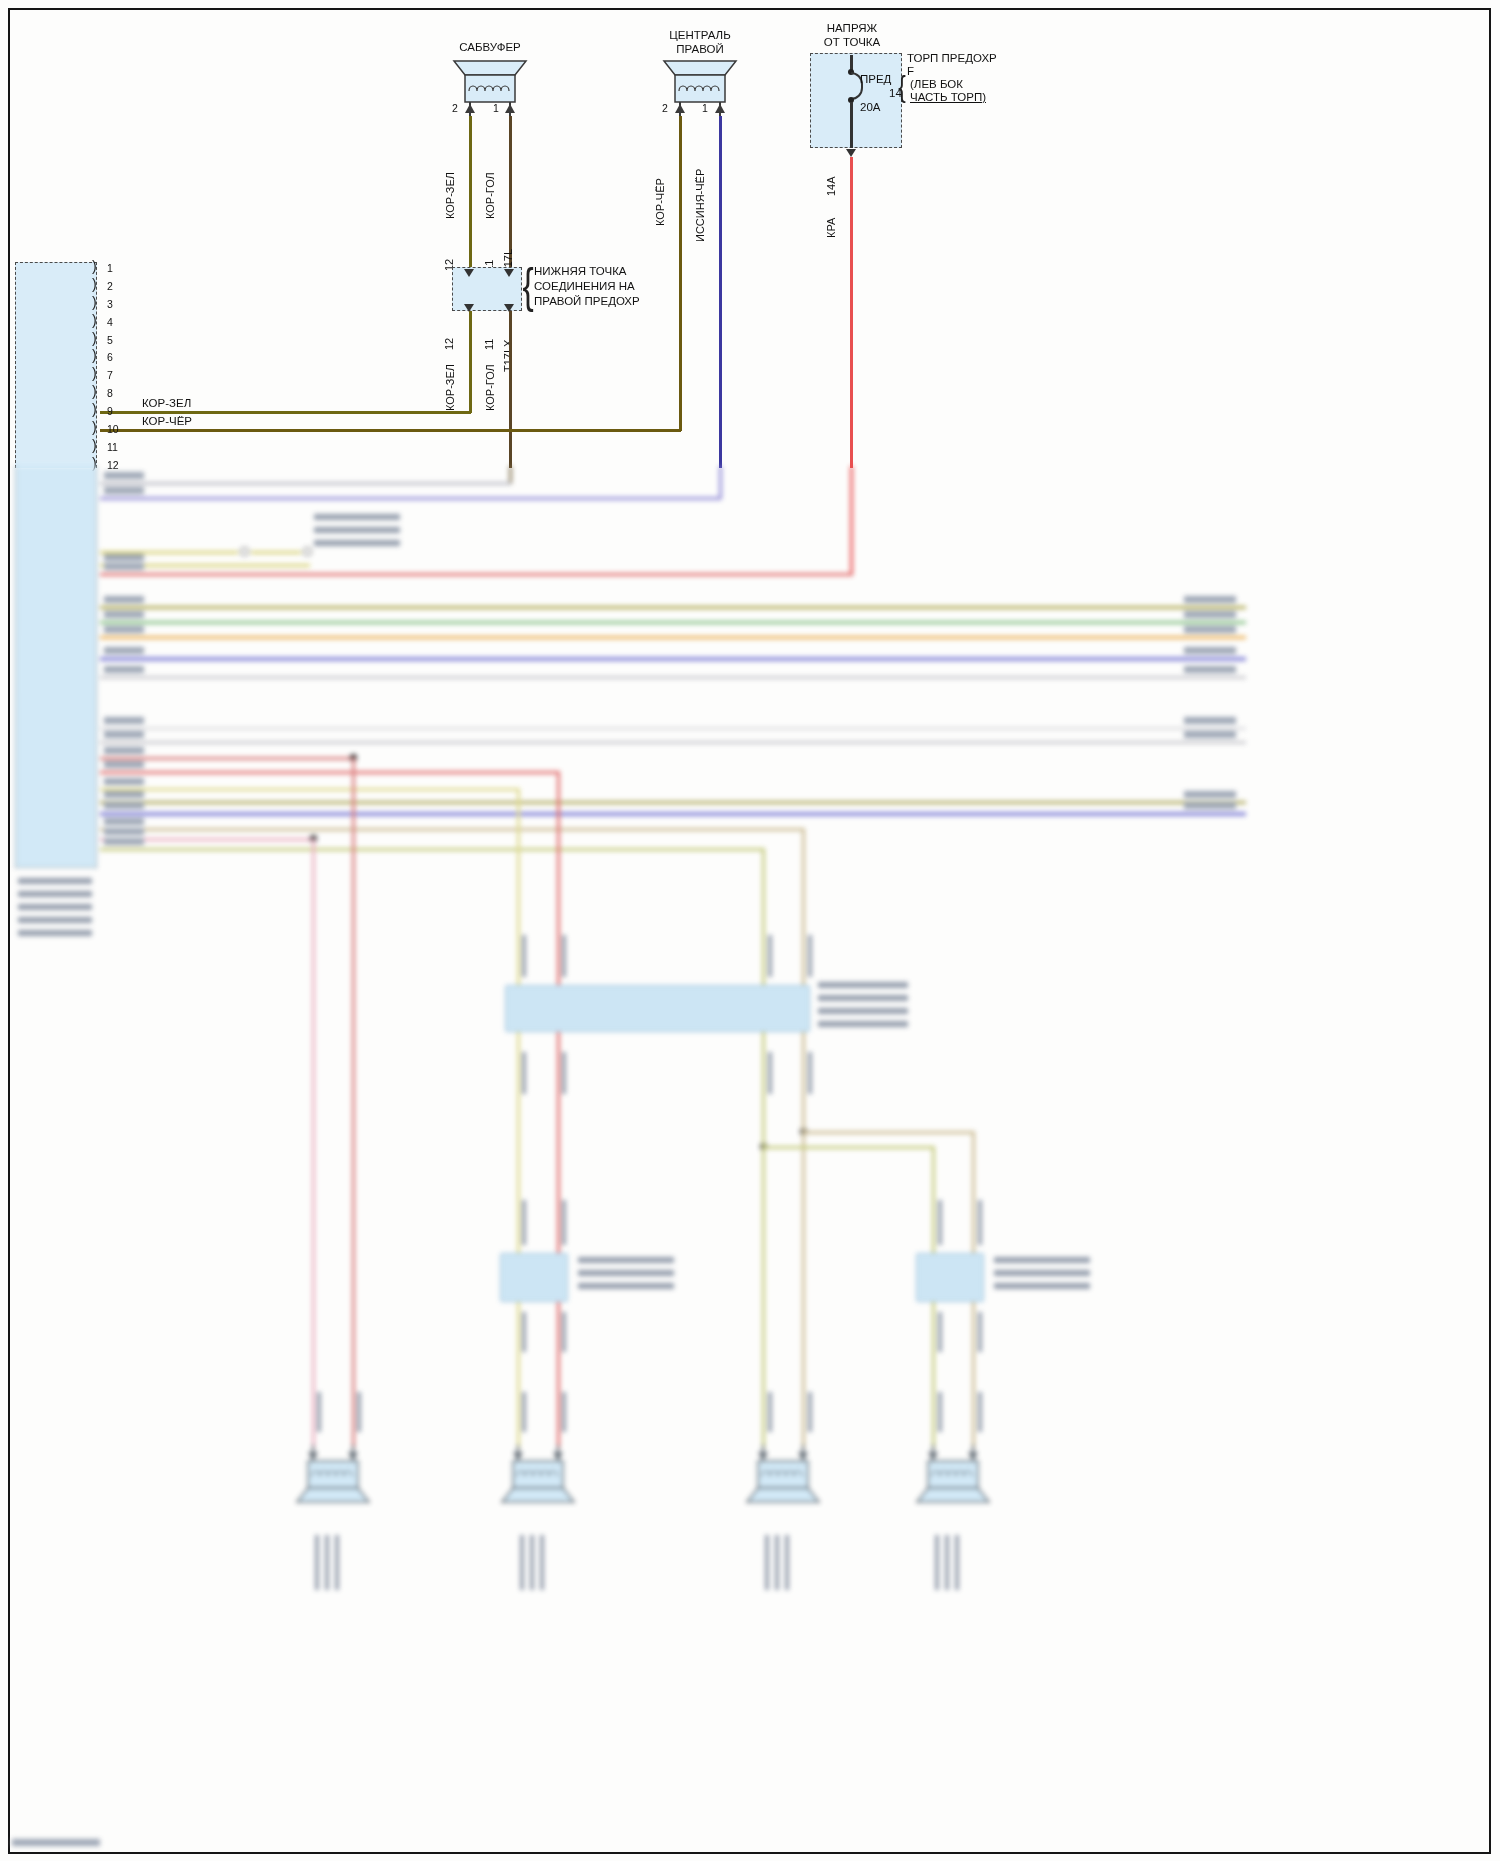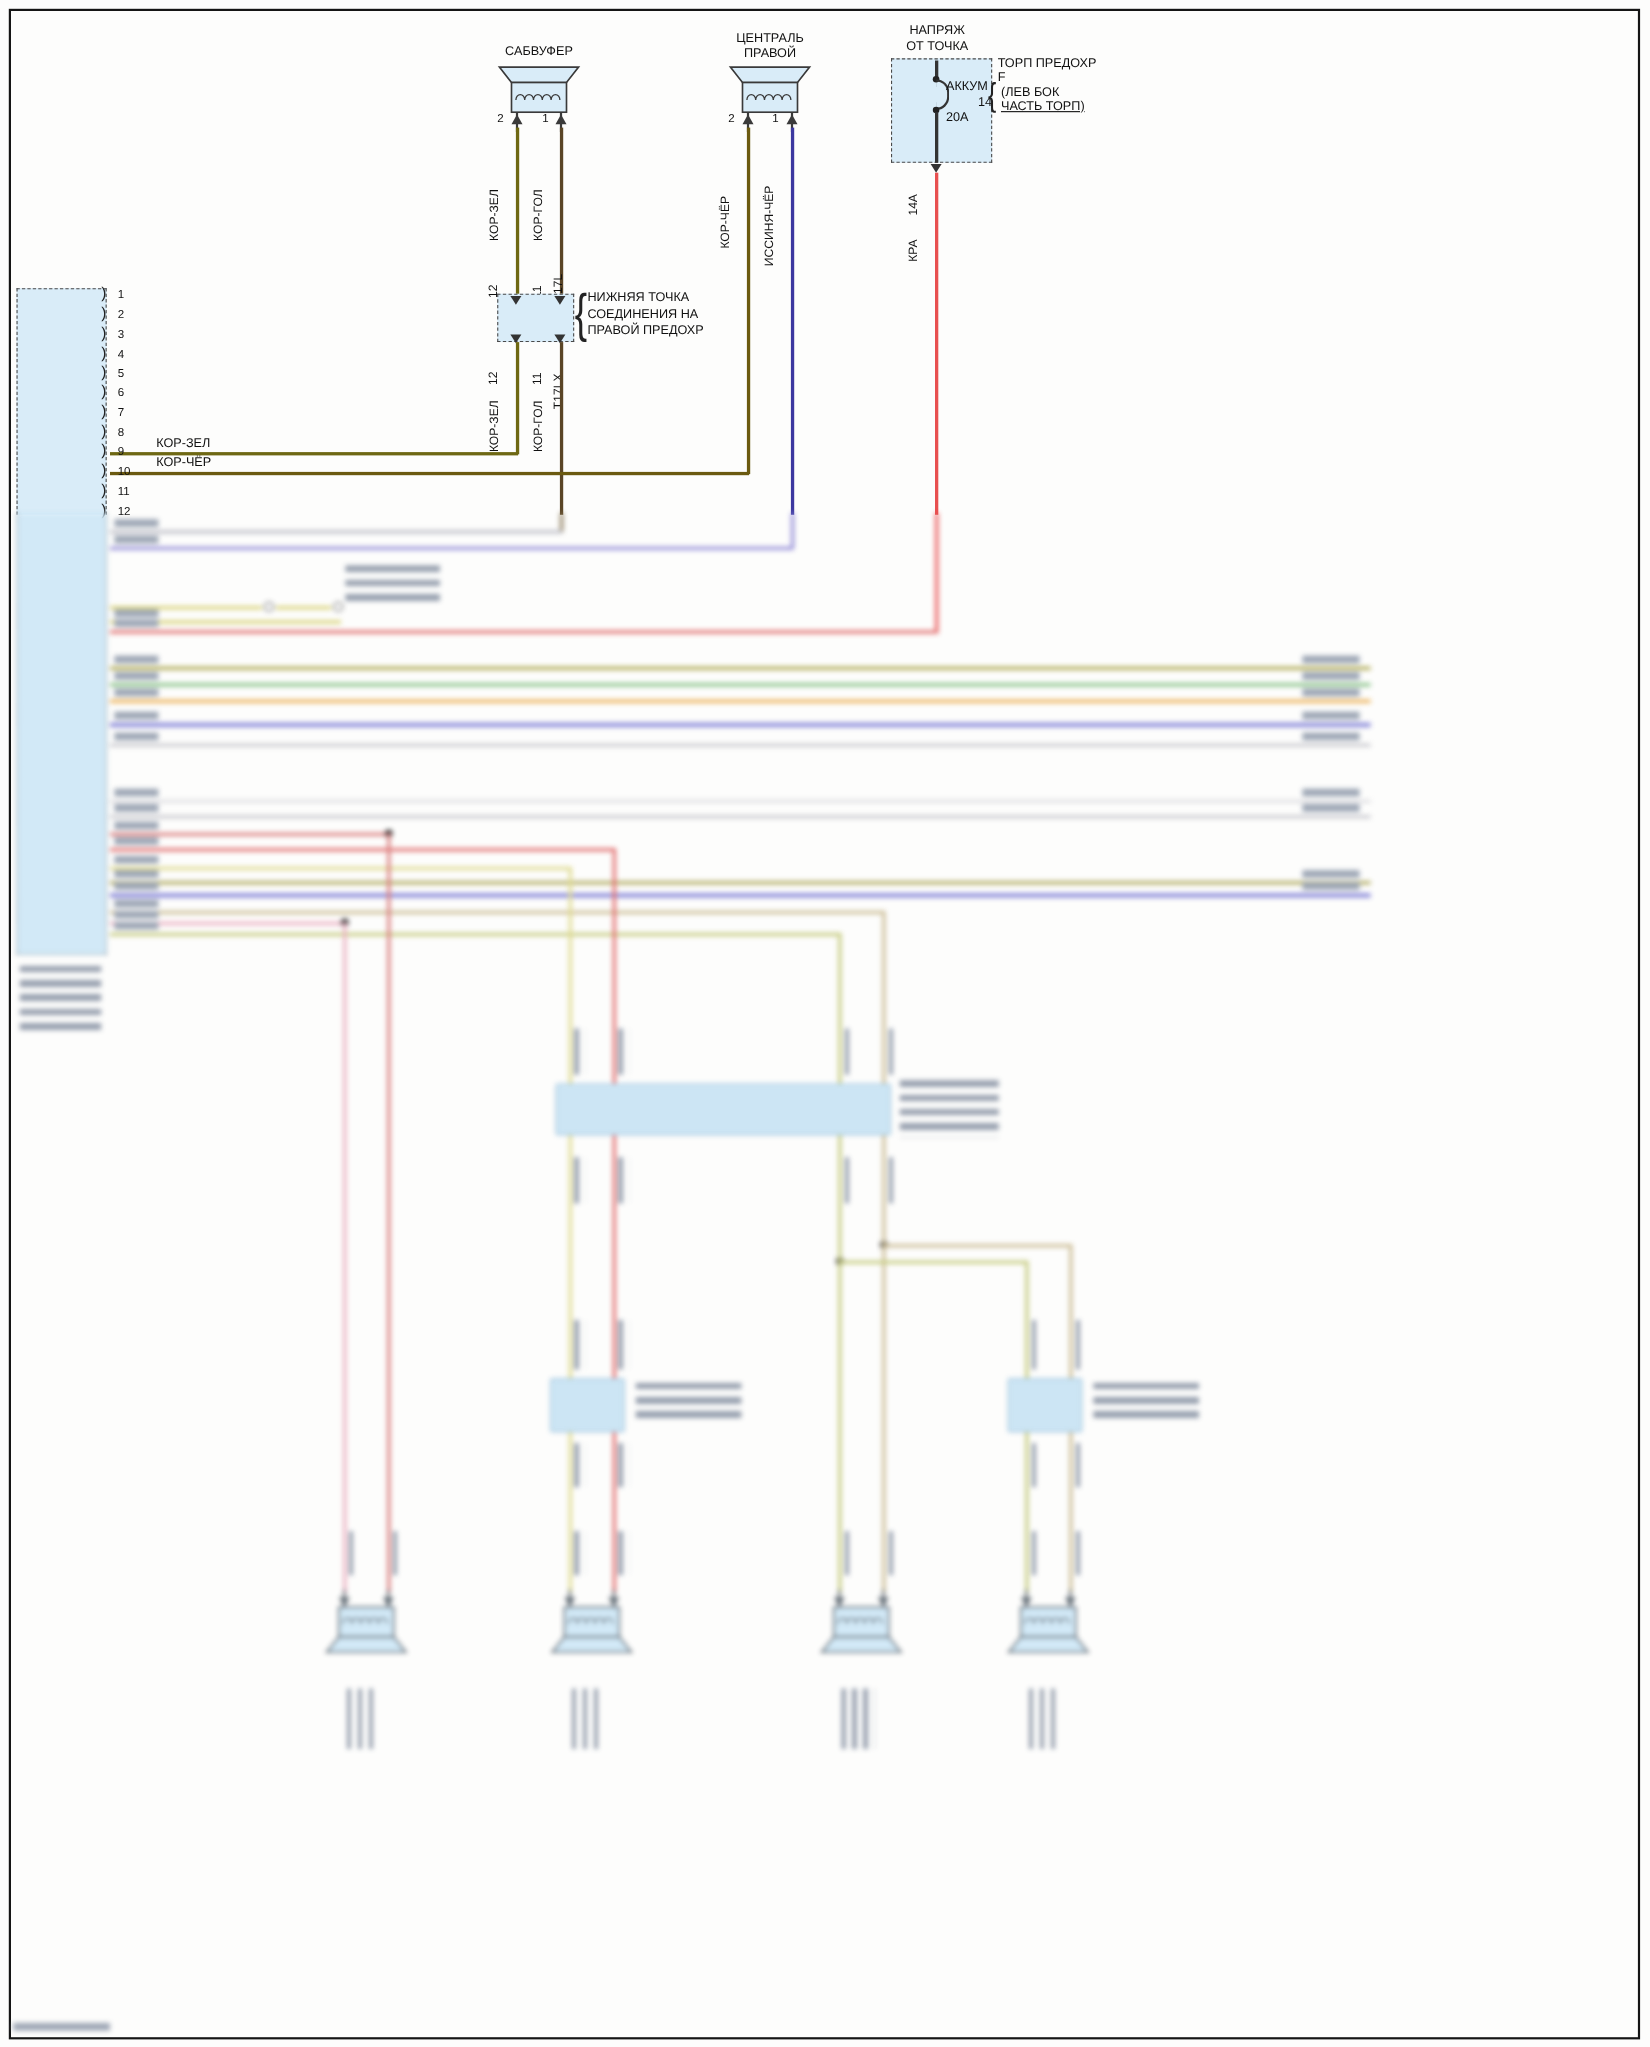--- a/index.html
+++ b/index.html
@@ -84,21 +84,21 @@
   <span class="pin-num" style="left:702px; top:102px;">1</span>
 
   <div class="lbl ctr" style="left:802px; top:21px; width:100px;">НАПРЯЖ</div>
   <div class="lbl ctr" style="left:802px; top:35px; width:100px;">ОТ ТОЧКА</div>
   <div class="box-dashed" style="left:810px; top:53px; width:92px; height:95px;"></div>
   <div class="v bk" style="left:850px; top:55px; height:15px;"></div>
   <div class="sdot" style="left:848px; top:69px;"></div>
   <div class="fuse-curve" style="left:851px; top:72px;"></div>
   <div class="sdot" style="left:848px; top:97px;"></div>
   <div class="v bk" style="left:850px; top:102px; height:46px;"></div>
-  <div class="lbl" style="left:860px; top:72px;">АККУМ</div>
+  <div class="lbl" style="left:860px; top:72px;">ПРЕД</div>
   <div class="lbl" style="left:860px; top:86px;padding-left:29px;">14</div>
   <div class="lbl" style="left:860px; top:100px;">20А</div>
   <div class="lbl" style="left:907px; top:51px;">ТОРП ПРЕДОХР</div>
   <div class="lbl" style="left:907px; top:64px;">F</div>
   <div class="lbl" style="left:910px; top:77px;">(ЛЕВ БОК</div>
   <div class="lbl" style="left:910px; top:90px;text-decoration:underline;">ЧАСТЬ ТОРП)</div>
   <div class="brace" style="left:897px; top:70px; font-size:30px; transform:scaleX(.75);">{</div>
   <div class="tri-down" style="left:846px; top:149px;"></div>
   <div class="vlabel" style="left:837px; top:184px;">14А</div>
   <div class="vlabel" style="left:837px; top:226px;">КРА</div>

